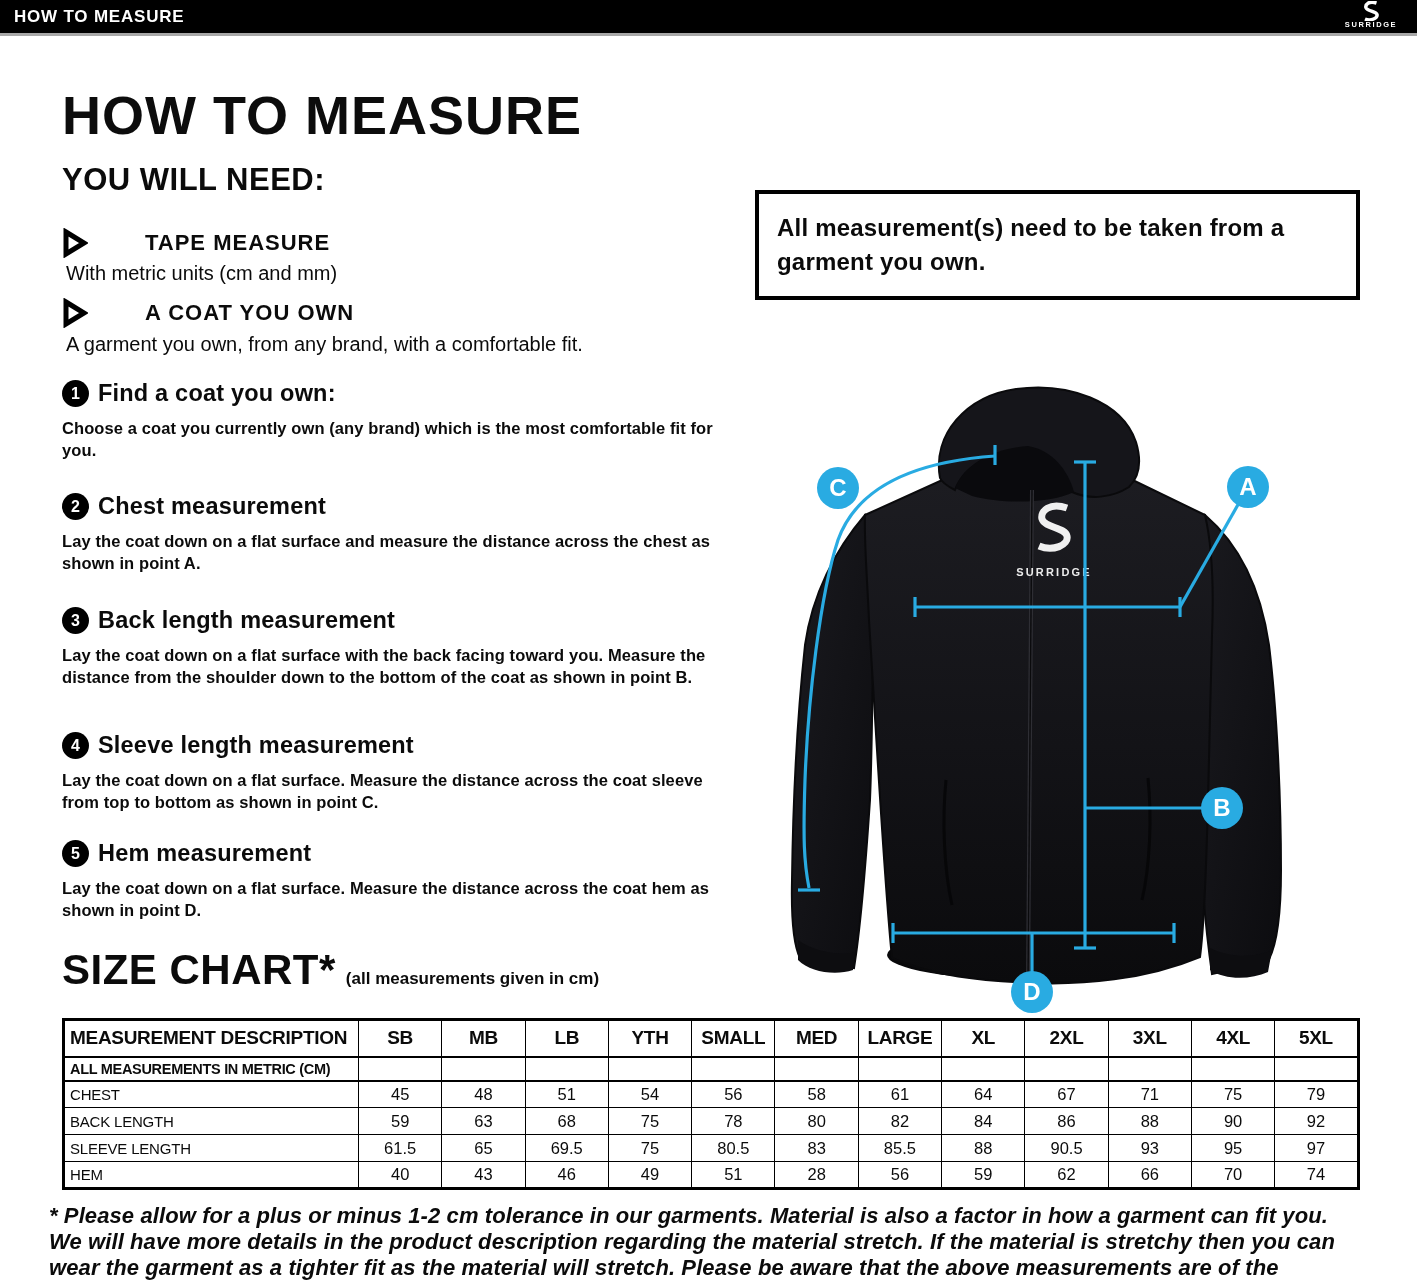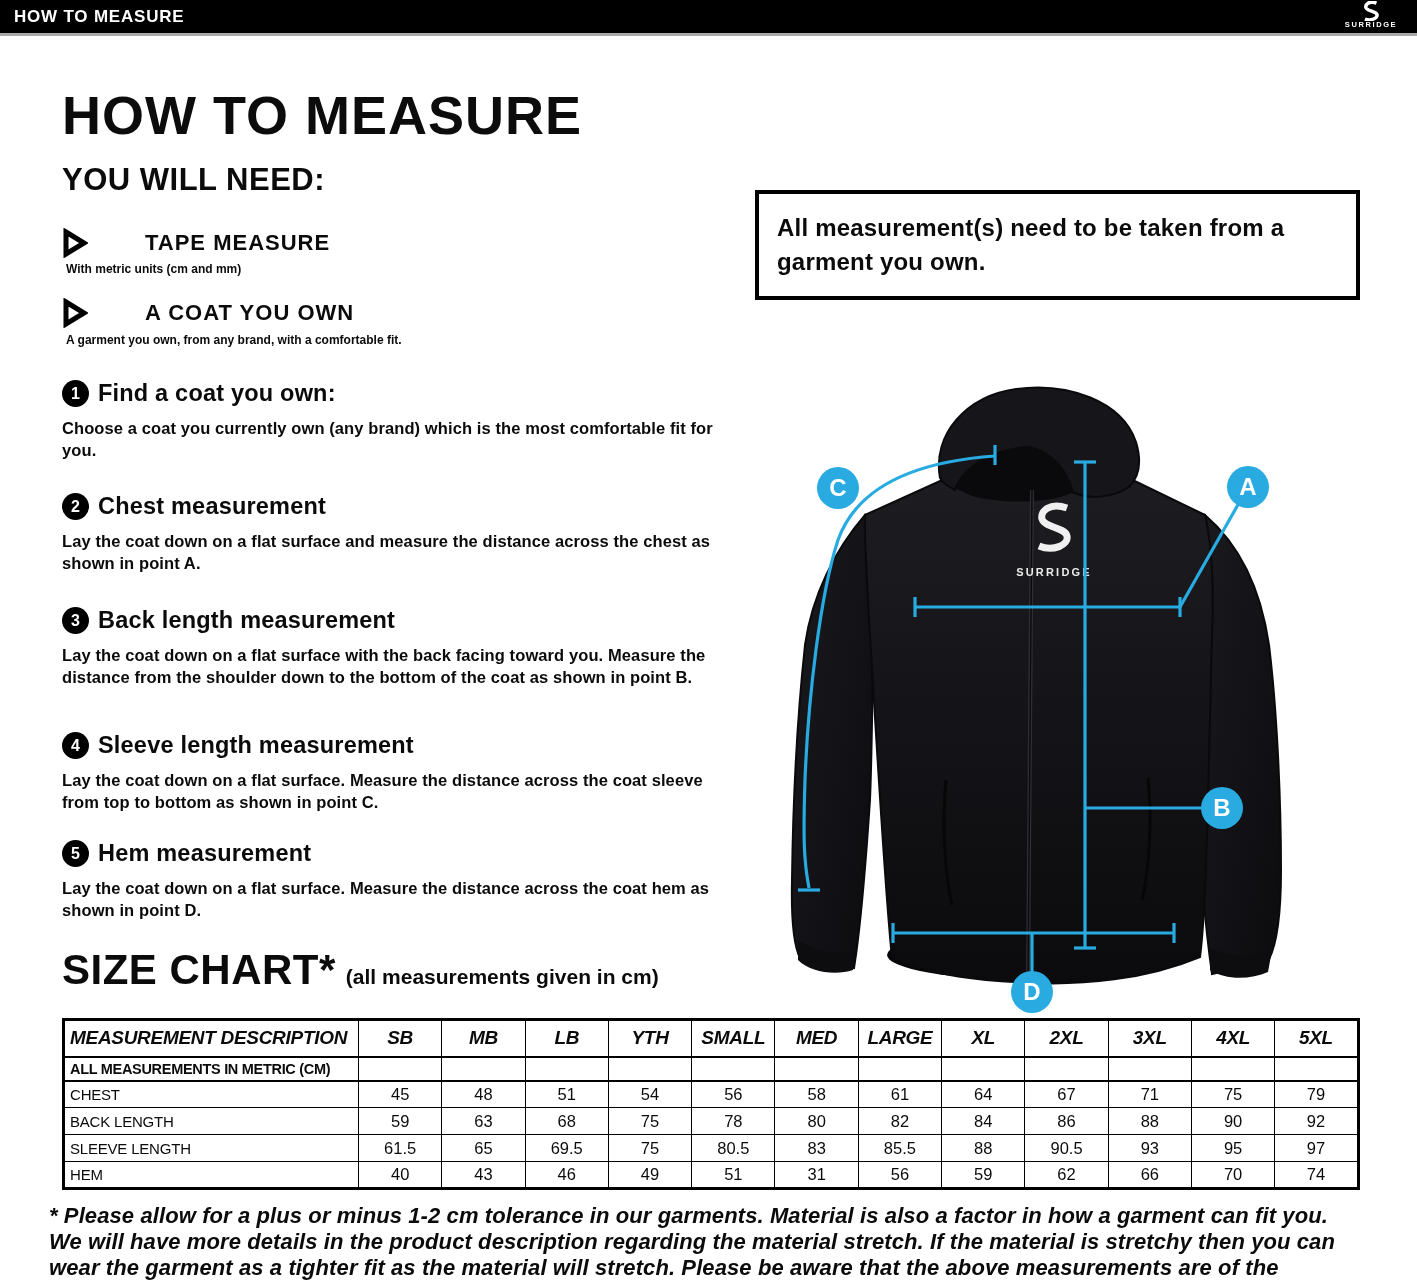--- a/index.html
+++ b/index.html
@@ -14,45 +14,45 @@
   .topbar-logo .s-swoosh{display:block;margin:0 auto;}
   .topbar-logo .brandword{display:block;font-size:7.5px;font-weight:700;letter-spacing:1.6px;margin-top:-1px;}
 
   
   .h1{left:62px;top:84px;font-size:54px;font-weight:800;letter-spacing:1px;color:#0c0c0c;}
   .h2{left:62px;top:162px;font-size:31px;font-weight:800;letter-spacing:.5px;}
 
   
   .need-item-icon{width:26px;height:30px;}
   .need-label{font-size:22px;font-weight:800;letter-spacing:1px;margin-left:45px;}
-  .need-desc{font-size:12px;font-weight:700;}
+  .need-desc{font-size:20px;font-weight:400;}
 
   
   .step{position:absolute;left:62px;width:676px;}
   .badge{position:absolute;left:0;top:0;width:27px;height:27px;border-radius:50%;background:#000;color:#fff;
          font-size:16px;font-weight:800;display:flex;align-items:center;justify-content:center;}
   .step h3{margin:0 0 0 36px;font-size:23.5px;font-weight:800;letter-spacing:.2px;}
   .step p{margin:10px 0 0 0;font-size:16.5px;font-weight:700;line-height:22px;letter-spacing:.1px;}
 
   
   .notice{left:755px;top:190px;width:605px;height:110px;border:4px solid #000;box-sizing:border-box;
           display:flex;align-items:center;}
   .notice p{margin:8px 18px;font-size:24px;font-weight:800;line-height:34px;letter-spacing:.2px;}
 
   
   .sizechart-head{left:62px;top:946px;display:flex;align-items:baseline;gap:10px;}
   .sizechart-title{font-size:42px;font-weight:800;letter-spacing:.5px;}
-  .sizechart-sub{font-size:21px;font-weight:800;}
+  .sizechart-sub{font-size:17px;font-weight:800;}
 
   
   table.size-table{left:62px;top:1018px;position:absolute;border-collapse:collapse;table-layout:fixed;
                    border:3px solid #000;}
   table.size-table th,table.size-table td{border:1.5px solid #000;padding:0 5px;box-sizing:border-box;
                    overflow:hidden;white-space:nowrap;}
-  table.size-table th{height:37px;font-size:19px;font-weight:700;letter-spacing:-.3px;border-bottom:2.5px solid #000;font-style:italic;}
+  table.size-table th{height:37px;font-size:19px;font-weight:700;letter-spacing:-.3px;border-bottom:2.5px solid #000;}
   th.col-desc{text-align:left;font-size:20px;}
   tr.metric-row td{height:24px;font-size:14.5px;font-weight:700;letter-spacing:-.3px;border-bottom:2.5px solid #000;}
   tr.data-row td{height:27px;font-size:16.5px;text-align:center;font-weight:400;}
   tr.data-row td.rowlabel{text-align:left;font-size:15px;font-weight:400;letter-spacing:-.2px;}
 
   
   .footnote{left:49px;top:1203px;width:1300px;font-size:22px;font-weight:700;font-style:italic;
             line-height:26px;letter-spacing:.1px;}
 
   
@@ -306,21 +306,21 @@
           <td>95</td>
           <td>97</td>
         </tr>
         <tr class="data-row">
           <td class="rowlabel">HEM</td>
           <td>40</td>
           <td>43</td>
           <td>46</td>
           <td>49</td>
           <td>51</td>
-          <td>31</td>
+          <td>28</td>
           <td>56</td>
           <td>59</td>
           <td>62</td>
           <td>66</td>
           <td>70</td>
           <td>74</td>
         </tr>
       </tbody>
     </table>
 

